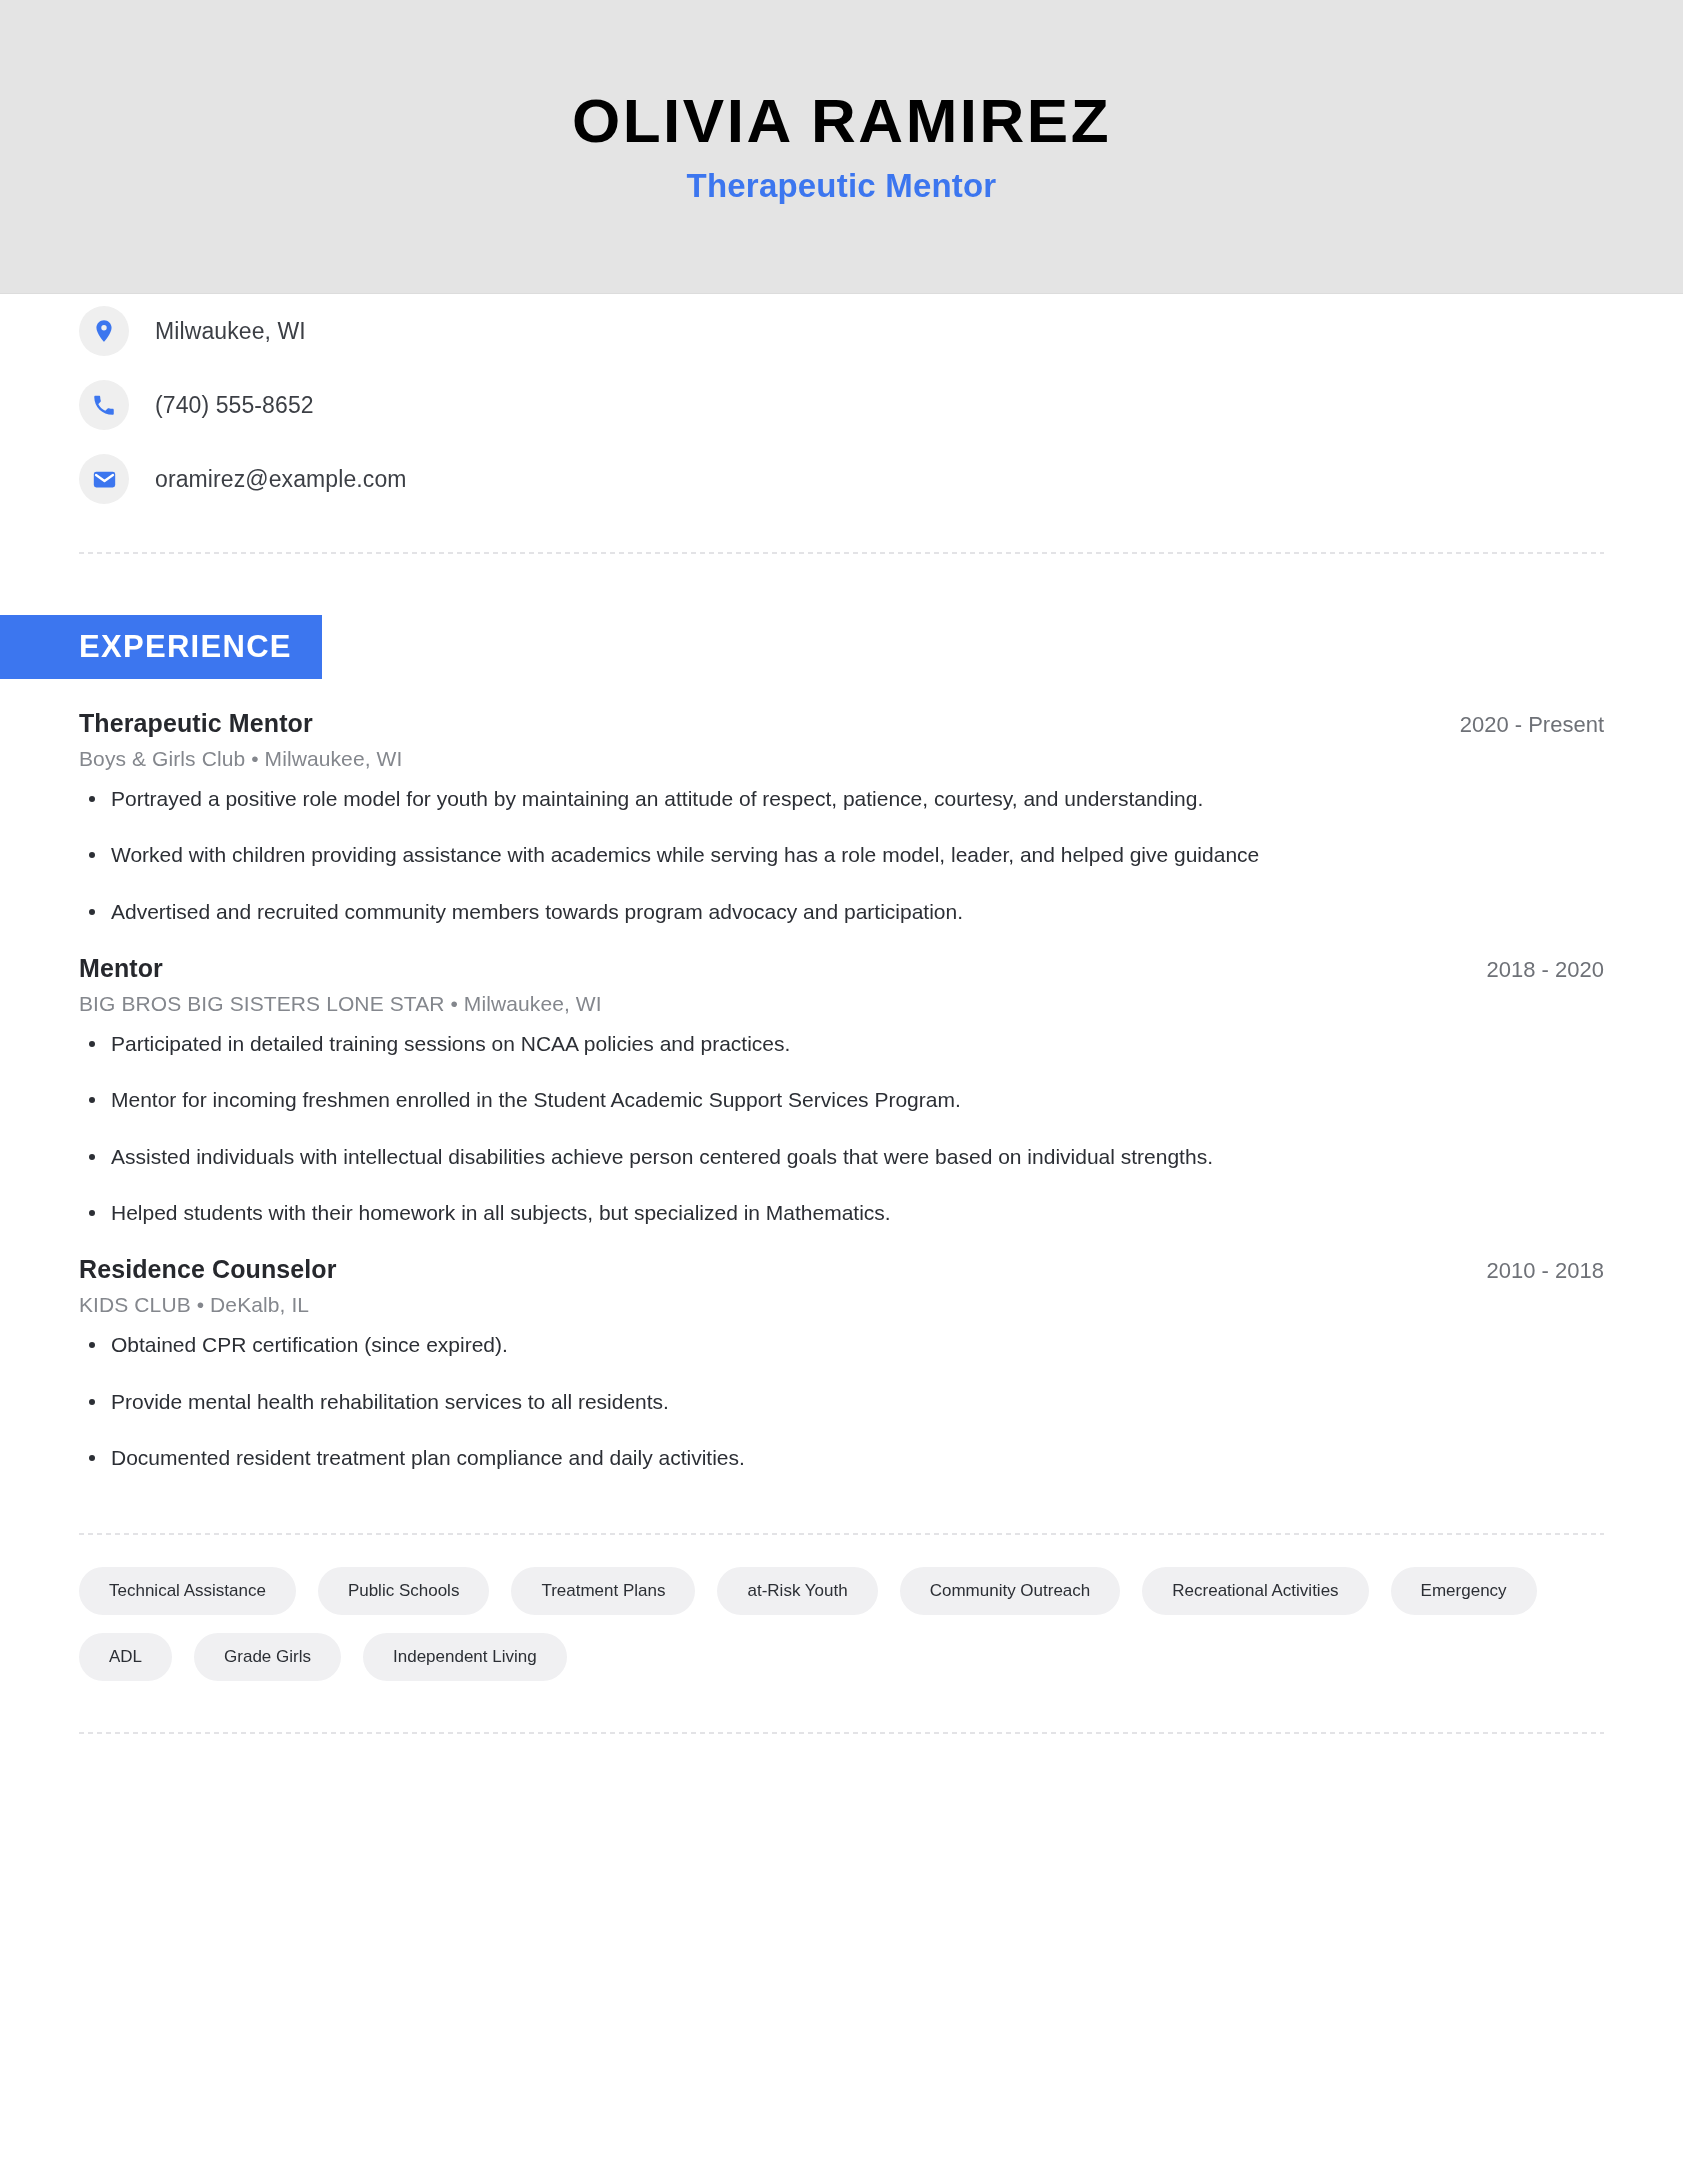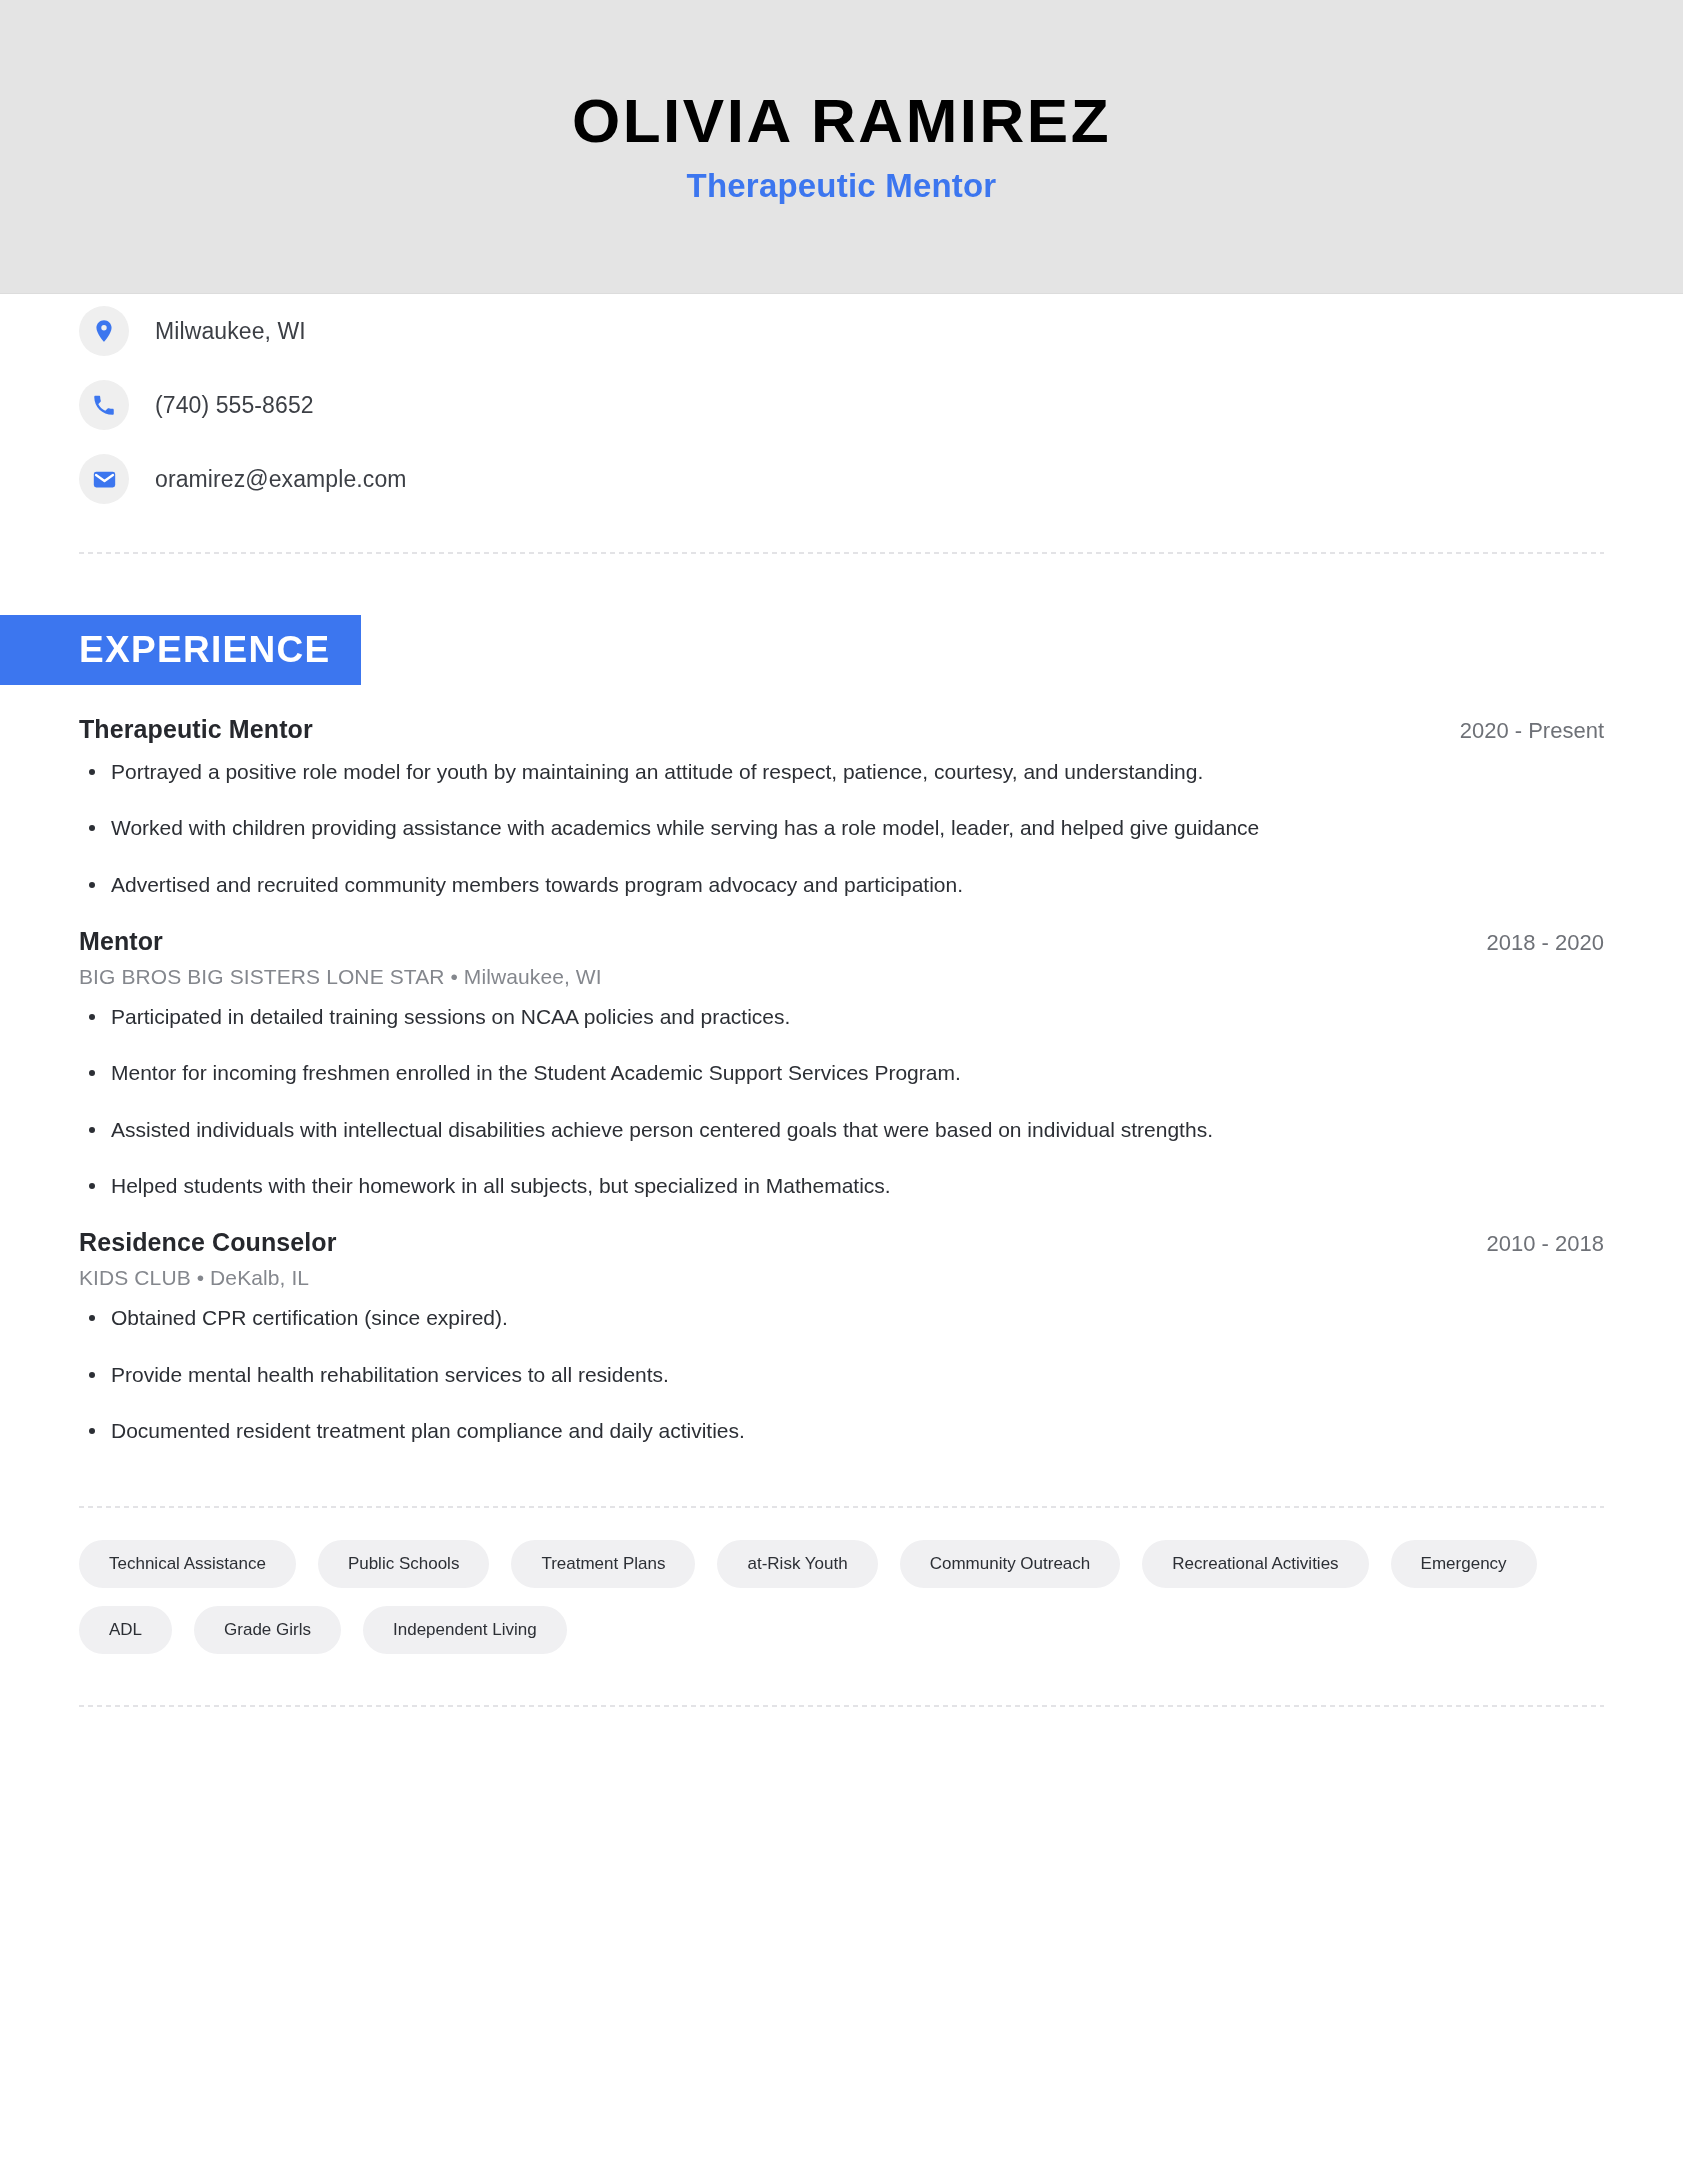--- a/index.html
+++ b/index.html
@@ -83,21 +83,21 @@
   .div-exp { margin-top: 61px; }
   .div-skills { margin-top: 51px; }
 
   
   .section-banner {
     position: relative;
     left: -79px;
     display: inline-block;
     background: #3c76ef;
     color: #ffffff;
-    font-size: 37px;
+    font-size: 31px;
     font-weight: bold;
     letter-spacing: 1.3px;
     padding: 14px 30px 14px 79px;
   }
   .exp-banner-wrap { margin-top: 61px; }
   .skills-banner-wrap { margin-top: 63px; }
 
   
   .exp-list { margin-top: 30px; }
   .job { margin-bottom: 2px; }
@@ -213,20 +213,21 @@
     <div class="section-banner">EXPERIENCE</div>
   </div>
 
   <div class="exp-list">
 
     <div class="job job-1">
       <div class="job-head">
         <div class="job-role">Therapeutic Mentor</div>
         <div class="job-dates">2020 - Present</div>
       </div>
+      <div class="job-company">Boys &amp; Girls Club  •  Milwaukee, WI</div>
       <ul class="bullets">
         <li>Portrayed a positive role model for youth by maintaining an attitude of respect, patience, courtesy, and understanding.</li>
         <li>Worked with children providing assistance with academics while serving has a role model, leader, and helped give guidance</li>
         <li>Advertised and recruited community members towards program advocacy and participation.</li>
       </ul>
     </div>
 
     <div class="job job-2">
       <div class="job-head">
         <div class="job-role">Mentor</div>

